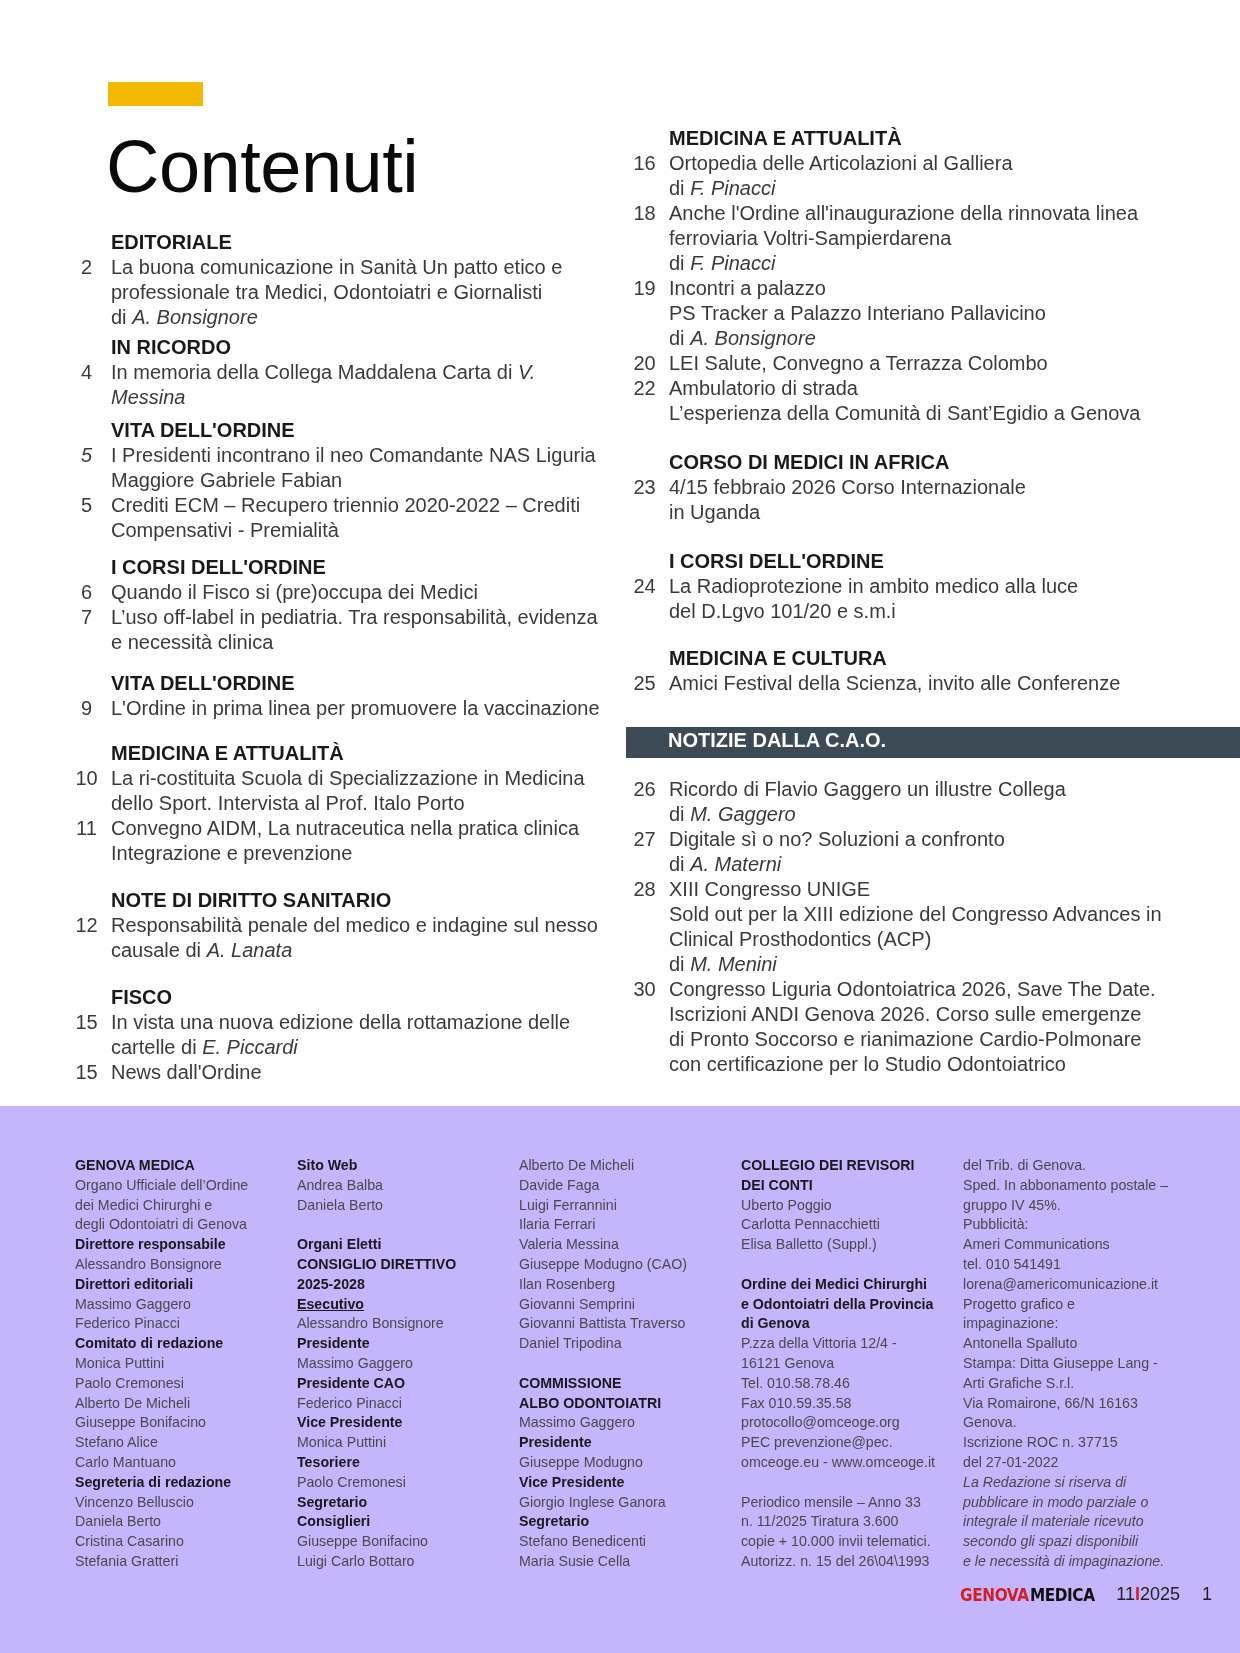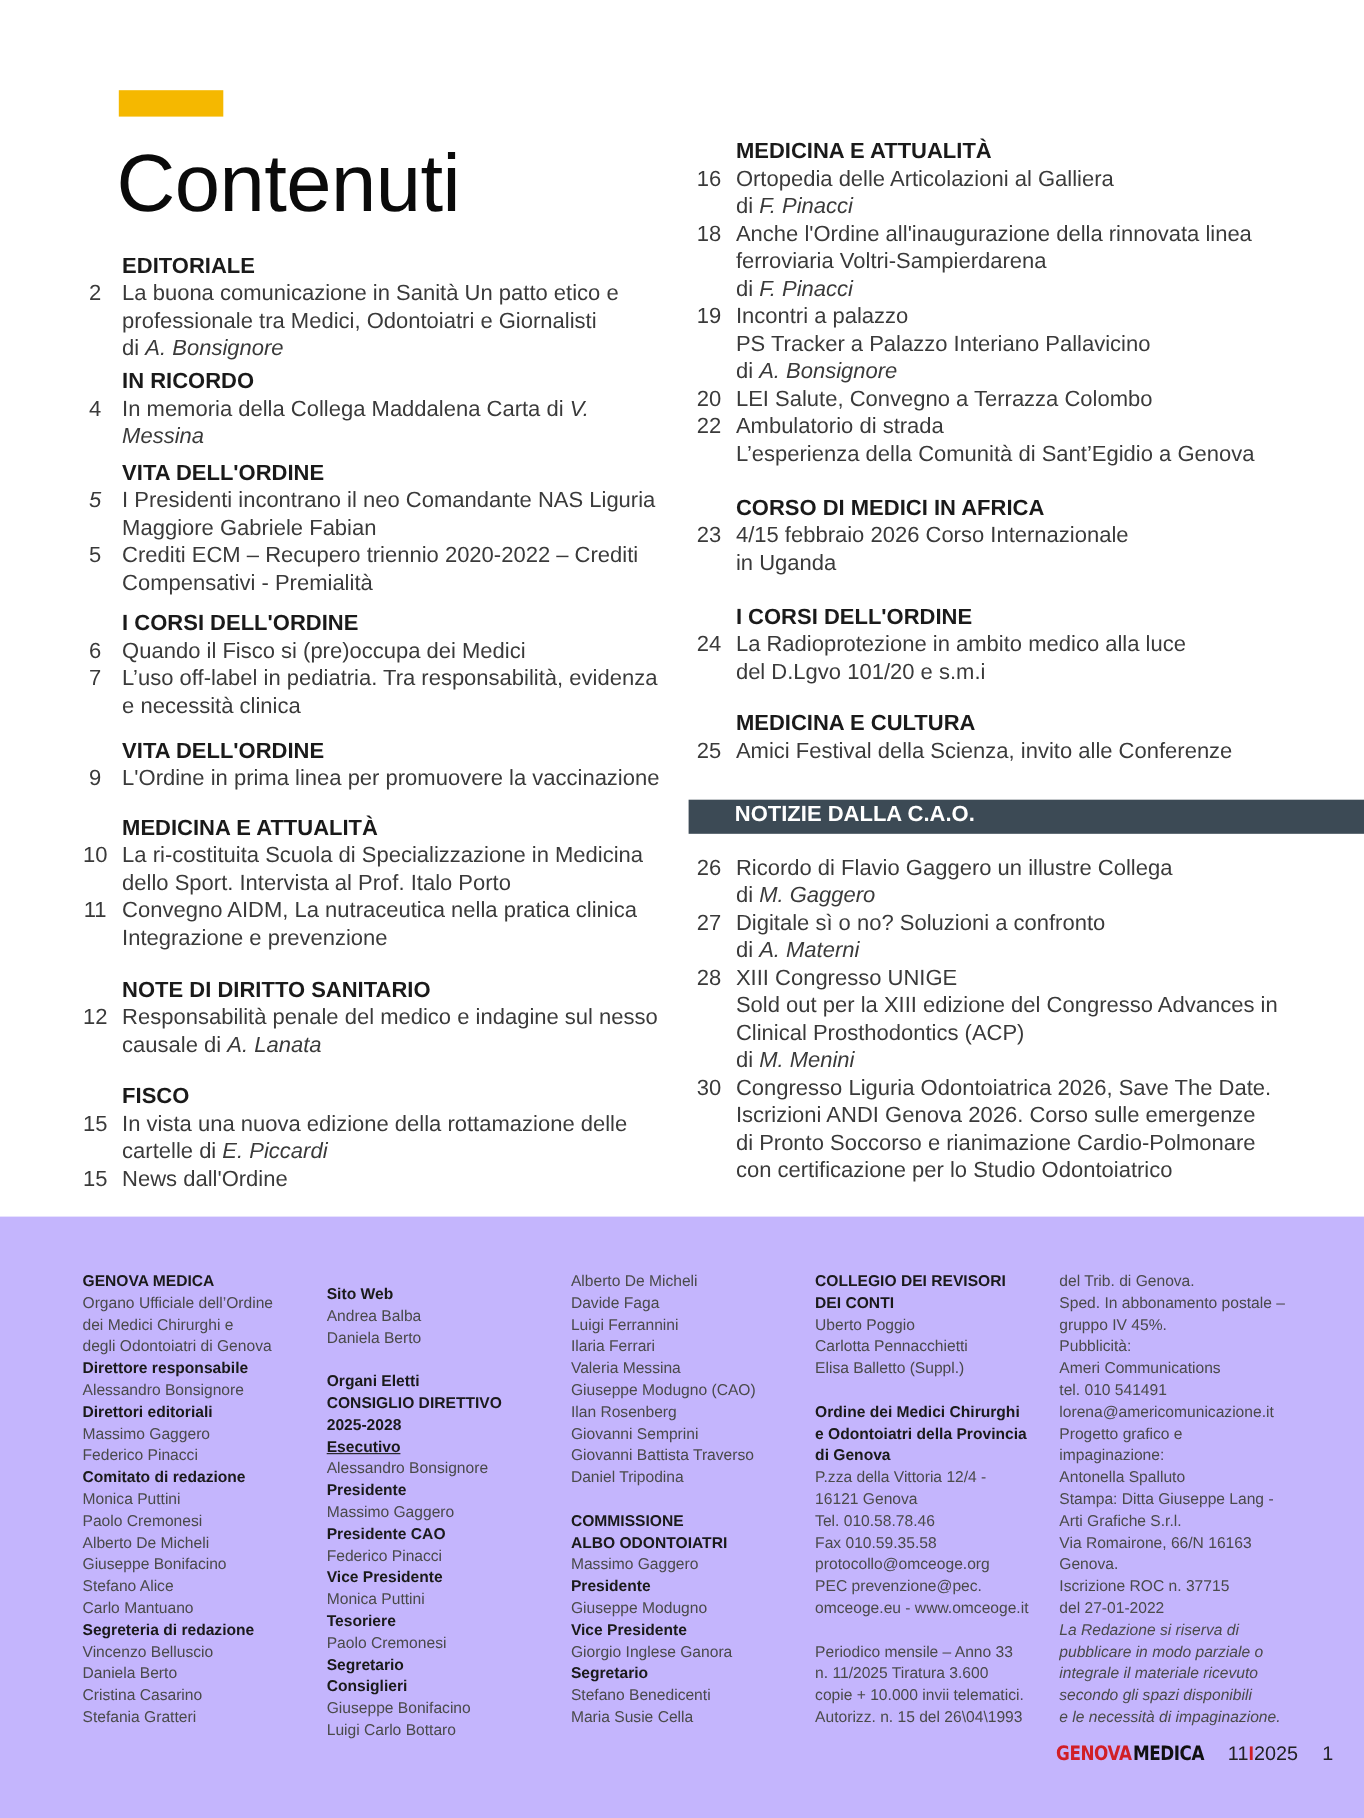--- a/index.html
+++ b/index.html
@@ -278,21 +278,21 @@
       <div>Alberto De Micheli</div>
       <div>Giuseppe Bonifacino</div>
       <div>Stefano Alice</div>
       <div>Carlo Mantuano</div>
       <div class="b">Segreteria di redazione</div>
       <div>Vincenzo Belluscio</div>
       <div>Daniela Berto</div>
       <div>Cristina Casarino</div>
       <div>Stefania Gratteri</div>
     </div>
-  <div class="mcol" id="m2" style="left:297px;margin-top:12px;">
+  <div class="mcol" id="m2" style="left:297px;">
       <div class="b">Sito Web</div>
       <div>Andrea Balba</div>
       <div>Daniela Berto</div>
       <div class="gap"></div>
       <div class="b">Organi Eletti</div>
       <div class="b">CONSIGLIO DIRETTIVO</div>
       <div class="b">2025-2028</div>
       <div class="b u">Esecutivo</div>
       <div>Alessandro Bonsignore</div>
       <div class="b">Presidente</div>

